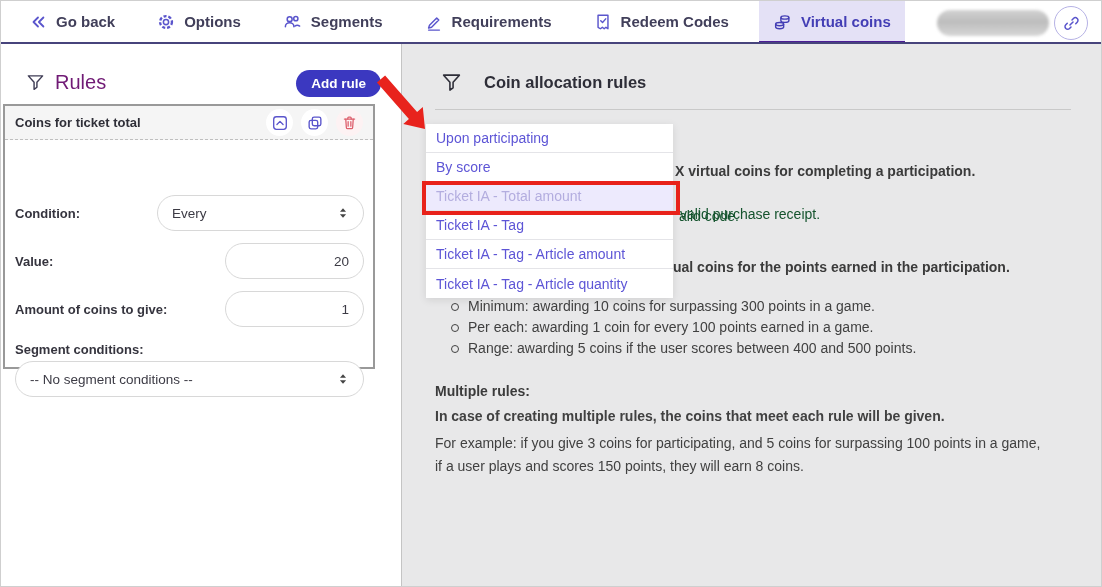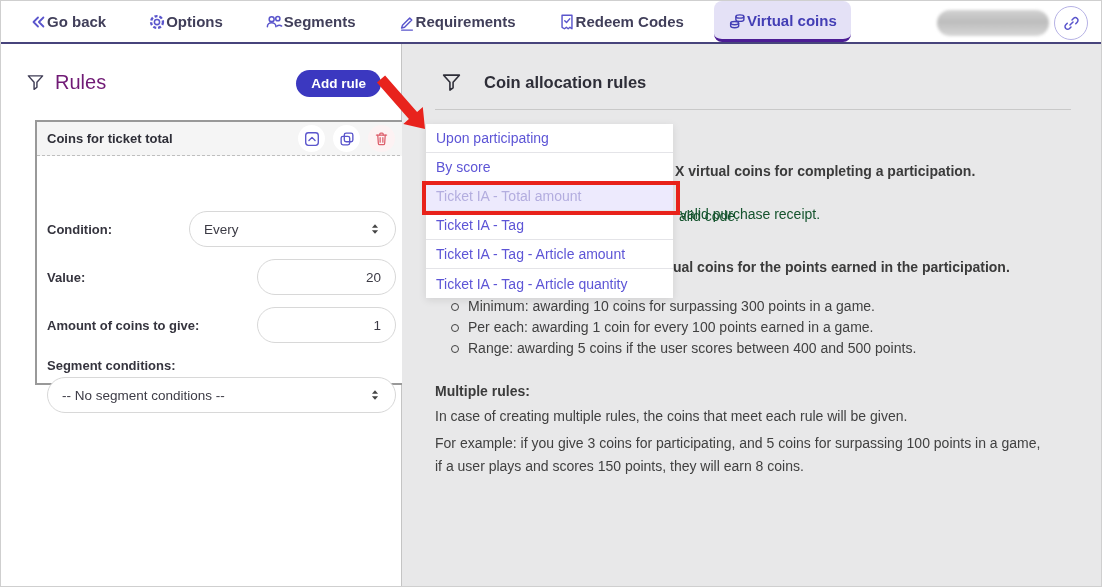--- a/index.html
+++ b/index.html
@@ -3,39 +3,39 @@
 <meta charset="utf-8">
 <style>
   * { margin:0; padding:0; box-sizing:border-box; }
   html,body { width:1102px; height:587px; }
   body { font-family:"Liberation Sans", sans-serif; background:#ffffff; }
   .frame { position:relative; width:1102px; height:587px; border:1px solid #cfcfcf; background:#ffffff; overflow:hidden; }
 
   
   .topnav { position:absolute; left:0; top:0; width:100%; height:43px; background:#ffffff;
             border-bottom:2px solid #47447c; display:flex; align-items:stretch; }
-  .nav-item { display:flex; align-items:center; padding:11px 14px; margin-left:14px;
+  .nav-item { display:flex; align-items:center; gap:9px; padding:11px 14px; margin-left:14px;
               color:#413f5a; font-size:15px; font-weight:600; cursor:pointer; }
   .nav-item .ic { color:#5a55cc; display:flex; align-items:center; }
-  .nav-item.active { background:#e4e1f6; color:#433eb5; border-bottom:3px solid #4c1d95; margin-left:16px;border-radius:8px; }
+  .nav-item.active { background:#e4e1f6; color:#433eb5; border-bottom:1px solid #4c1d95; margin-left:16px; }
   .nav-item.active .ic { color:#433eb5; }
   .blur-pill { position:absolute; right:52px; top:9px; width:112px; height:26px; border-radius:13px;
                background:linear-gradient(180deg,#d2d2d2,#bdbdbd 45%,#d6d6d6); filter:blur(1.5px); }
   .link-btn { position:absolute; right:13px; top:5px; width:34px; height:34px; border-radius:50%;
               background:#ffffff; border:1px solid #b6b2e5; display:flex; align-items:center; justify-content:center;
               color:#5a55cc; cursor:pointer; }
 
   
   .left-panel { position:absolute; left:0; top:43px; width:401px; bottom:0; background:#ffffff;
                 border-right:1px solid #c4c4c4; }
   .rules-head { position:absolute; left:25px; top:27px; display:flex; align-items:center; gap:10px;
                 color:#701a75; font-size:20px; }
   .add-rule { position:absolute; right:20px; top:26px; background:#3b38c0; color:#ffffff; border:none;
               font-family:inherit; font-size:13.5px; font-weight:700; padding:6px 15px; border-radius:15px; cursor:pointer; }
-  .rule-card { position:absolute; left:34px; top:60px; width:372px; height:265px; border:2px solid #999999; background:#ffffff;margin-top:16px; }
+  .rule-card { position:absolute; left:2px; top:60px; width:372px; height:265px; border:2px solid #999999; background:#ffffff; }
   .card-head { position:relative; height:34px; background:#f5f5f5; border-bottom:1px dashed #bfbfbf;
                display:flex; align-items:center; padding:0 10px; }
   .card-title { font-size:13px; font-weight:700; color:#2f2f38; }
   .card-actions { margin-left:auto; display:flex; gap:8px; }
   .icon-btn { width:27px; height:27px; border-radius:50%; background:#ffffff; border:none; cursor:pointer;
               display:flex; align-items:center; justify-content:center; color:#5a55cc; padding:0; }
   .icon-btn.danger { color:#dd5f6c; background:#fdf2f3; }
   .card-body { position:relative; height:229px; }
   .f-label { position:absolute; left:10px; font-size:13px; font-weight:700; color:#35343e; }
   .pill-ctl { position:absolute; height:36px; border:1px solid #d8d8d8; border-radius:18px; background:#ffffff;
@@ -51,21 +51,21 @@
 
   .frag { position:absolute; font-size:14px; color:#14532d; white-space:nowrap; }
   .frag.b { font-weight:700; color:#3b3b3b; }
 
   .score-list { position:absolute; left:45px; top:252px; list-style:none; }
   .score-list li { position:relative; padding-left:21px; font-size:14px; color:#414141; line-height:21px; }
   .score-list li::before { content:""; position:absolute; left:4px; top:7px; width:6px; height:6px;
                            border:1.5px solid #414141; border-radius:50%; }
 
   .multi-title { position:absolute; left:33px; top:339px; font-size:14px; font-weight:700; color:#3b3b3b; }
-  .multi-l1 { position:absolute; left:33px; top:364px; font-size:14px; color:#414141; }
+  .multi-l1 { position:absolute; left:33px; top:364px; font-size:14px; color:#414141;font-weight:bold; }
   .multi-l2 { position:absolute; left:33px; top:388px; width:614px; font-size:14px; color:#414141; line-height:23px; }
 
   
   .dropdown { position:absolute; left:24px; top:80px; width:247px; background:#ffffff;
               box-shadow:0 2px 8px rgba(0,0,0,0.10); z-index:3; }
   .dd-item { height:29px; display:flex; align-items:center; padding:0 10px; font-size:14px; color:#5d55d6;
              border-bottom:1px solid #e4e4e8; background:#ffffff; cursor:pointer; white-space:nowrap; }
   .dd-item:last-child { border-bottom:none; }
   .dd-item.hl { background:#edeafd; color:#b3addf;text-align:center; }
   .red-box { position:absolute; left:20px; top:137px; width:258px; height:34px; border:4px solid #e8221a; z-index:4; pointer-events:none; }

